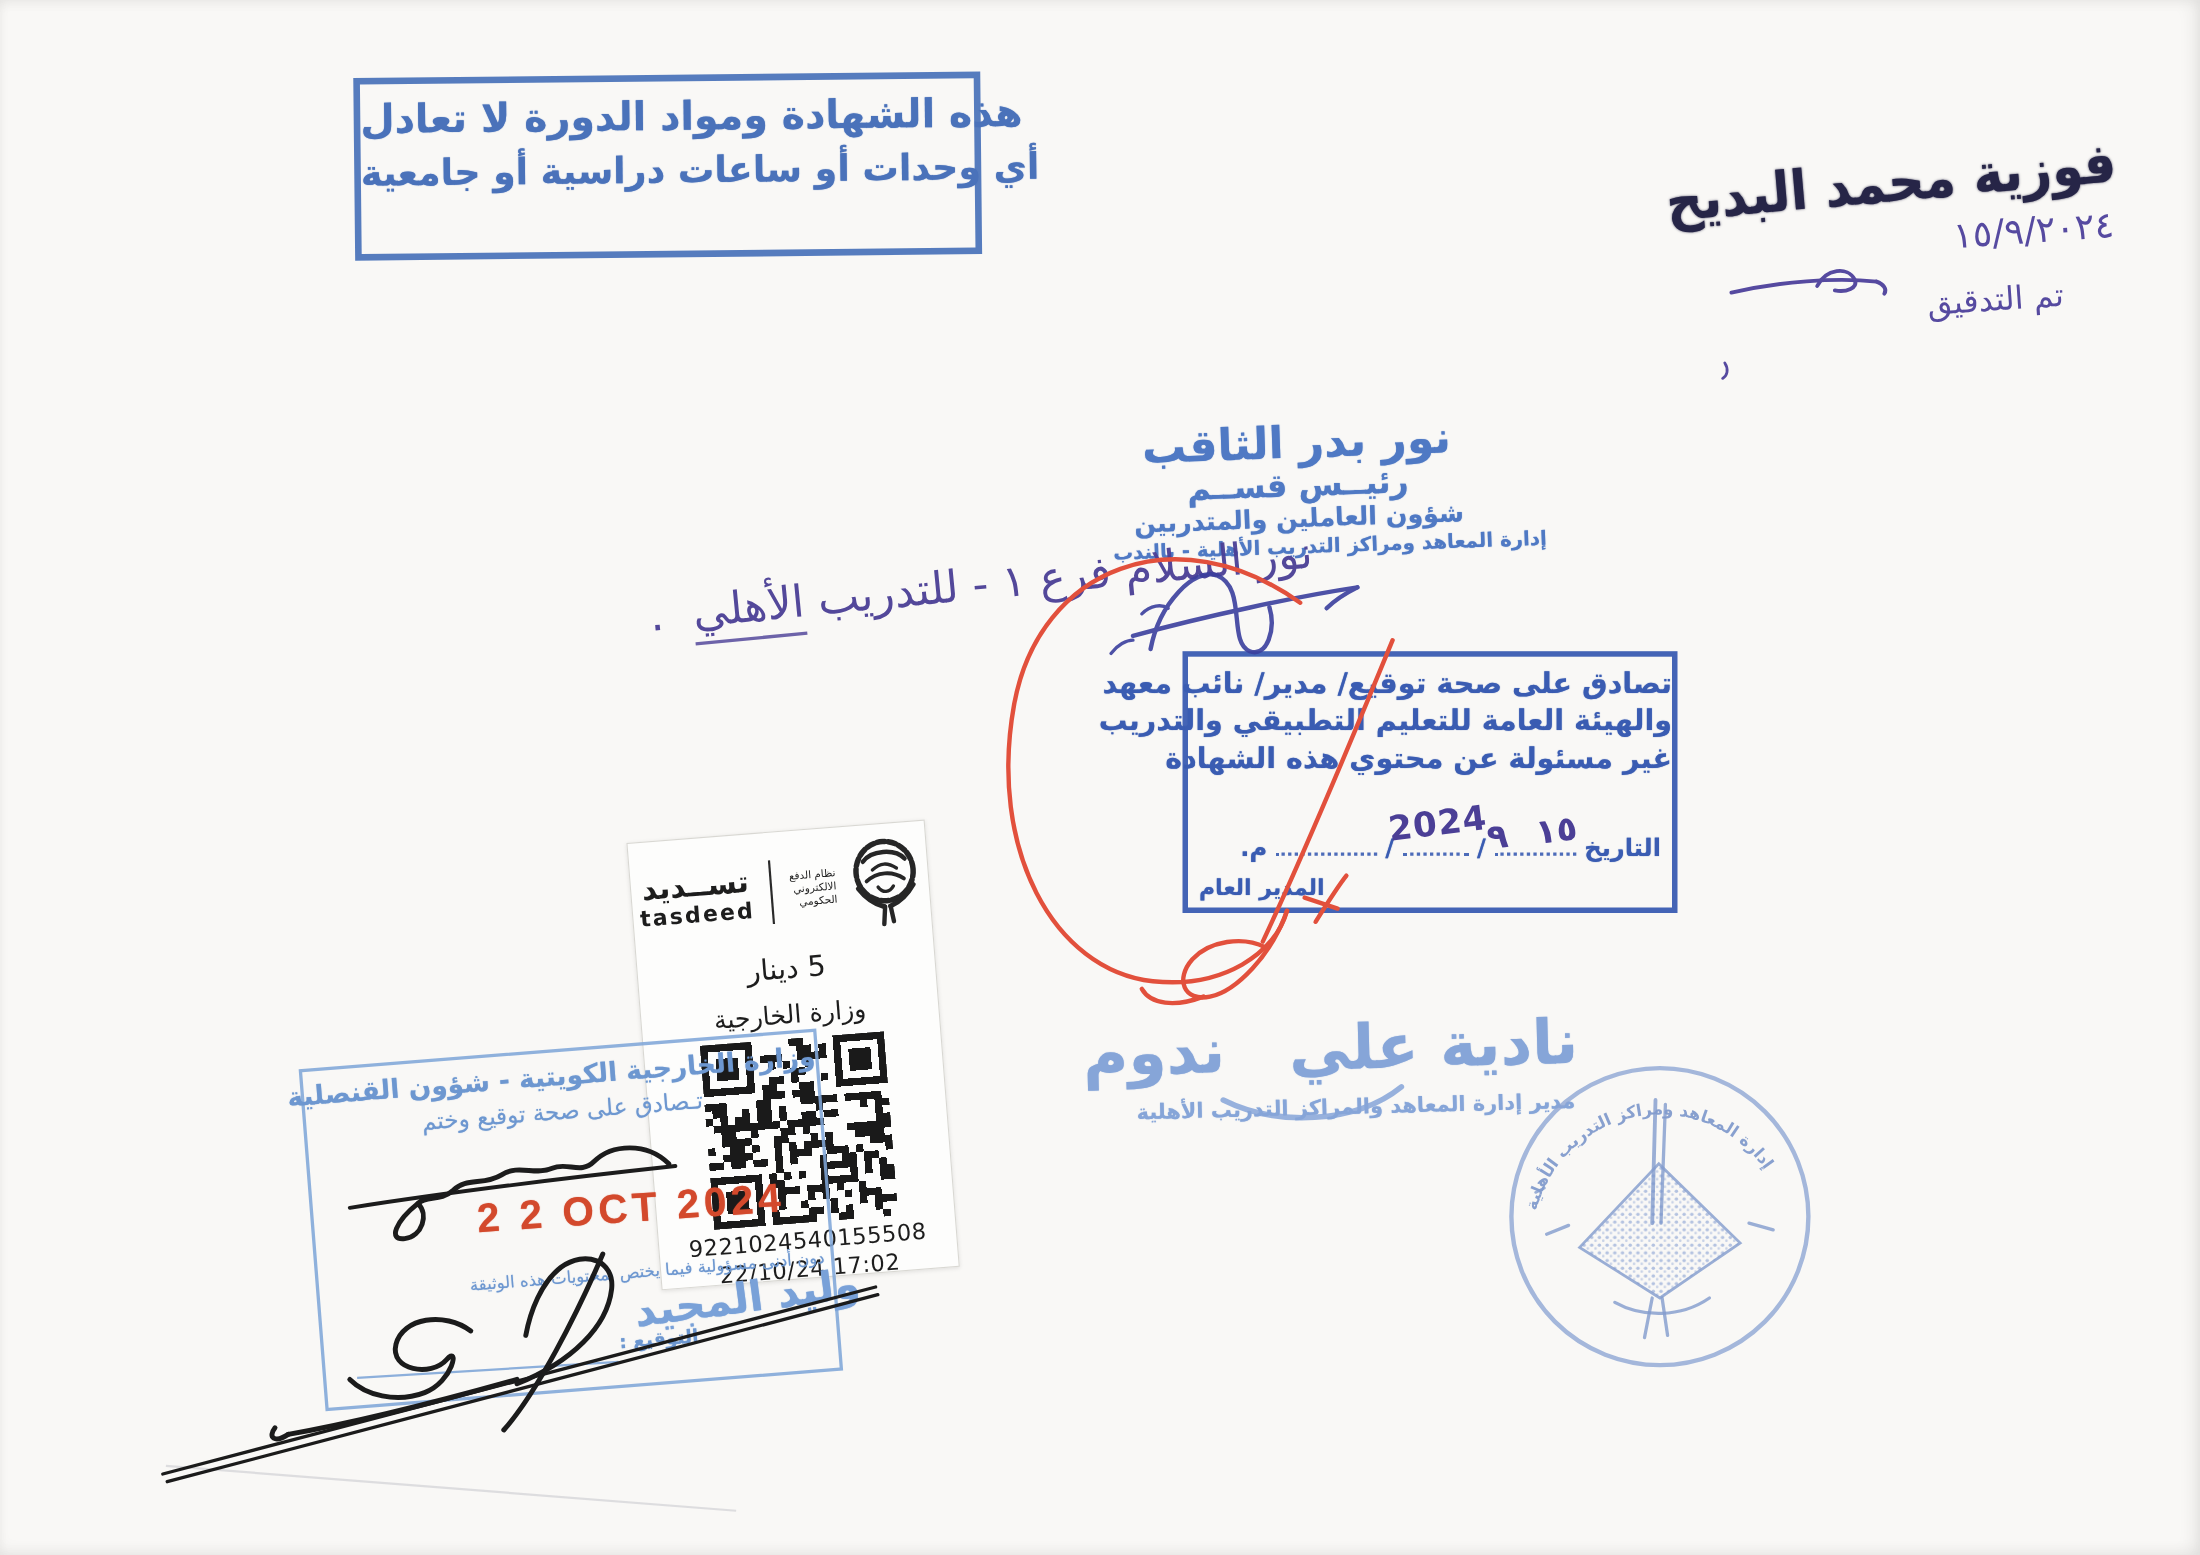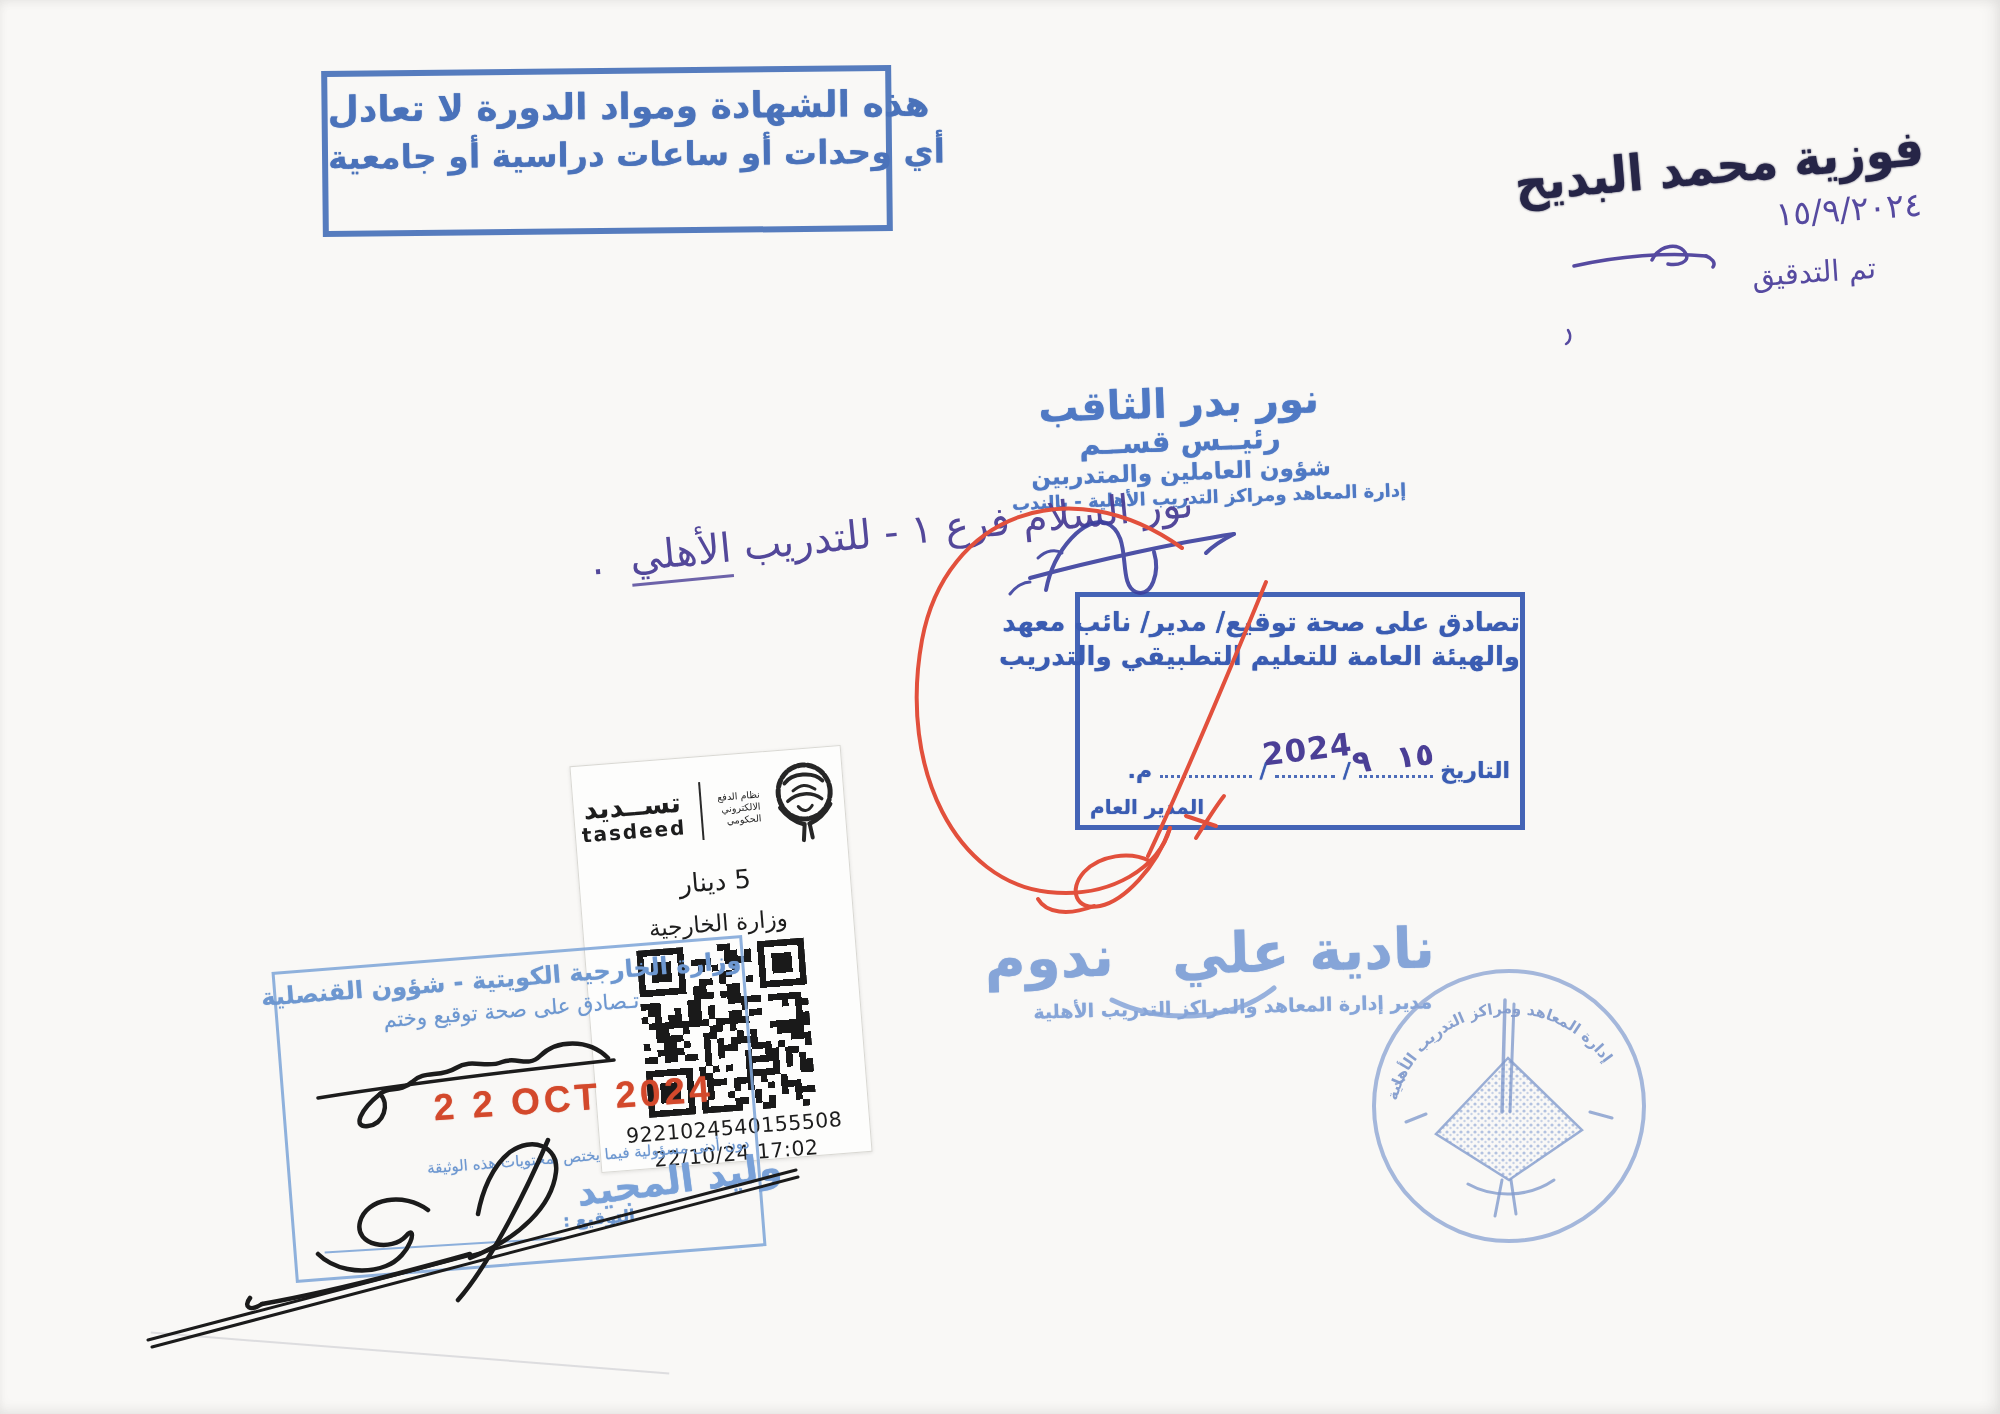--- a/index.html
+++ b/index.html
@@ -386,20 +386,21 @@
 
   <div class="abs branch" dir="rtl">
     <span>نور السلام فرع ١ - للتدريب</span>
     <span class="und">الأهلي</span>
     <span class="dot">.</span>
   </div>
 
   <div class="abs authbox">
     <div class="c1">تصادق على صحة توقيع/ مدير/ نائب معهد</div>
     <div class="c2">والهيئة العامة للتعليم التطبيقي والتدريب</div>
+    <div class="c3">غير مسئولة عن محتوي هذه الشهادة</div>
     <div class="daterow">
       <span>التاريخ</span>
       <span class="dots d1"></span>
       <span>/</span>
       <span class="dots d2"></span>
       <span>/</span>
       <span class="dots d3"></span>
       <span>م.</span>
     </div>
     <span class="hand hd-day">١٥</span>

